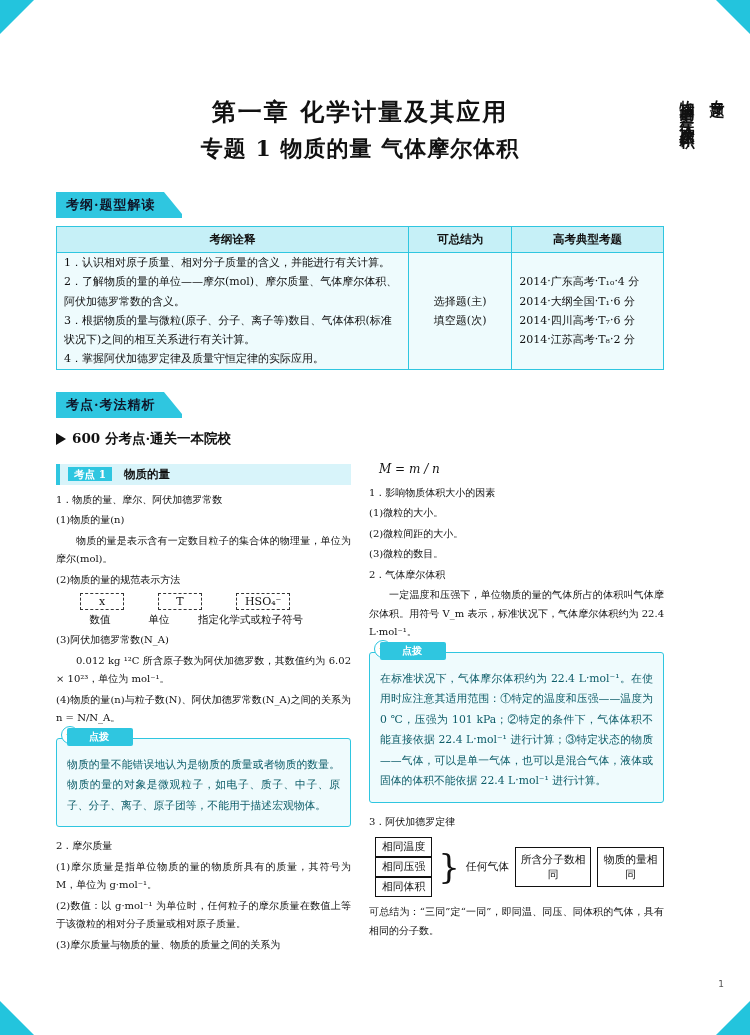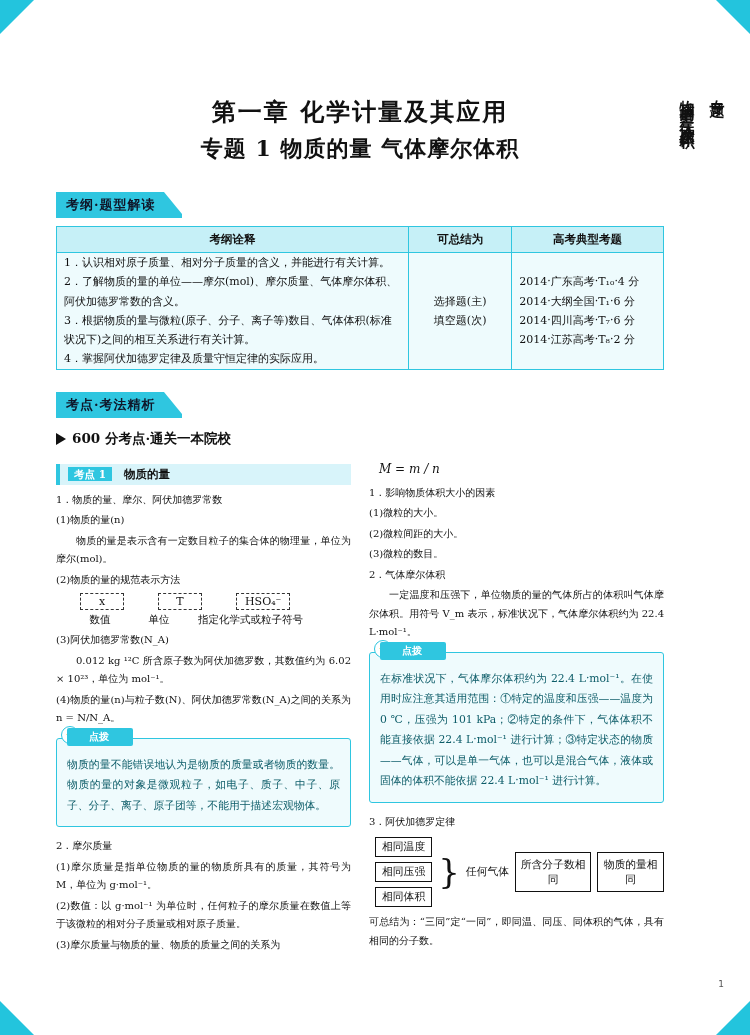--- a/index.html
+++ b/index.html
@@ -214,21 +214,21 @@
     text-align:center;
     min-width:26px;
   }
   .notation-labels{display:flex;gap:16px;margin-top:3px;font-size:10.5px;}
   .notation-labels span{text-align:center;}
   
   .flow{
     display:flex;align-items:center;gap:6px;margin:6px 0 6px 6px;
     font-family:"DejaVu Serif","Liberation Serif",serif;font-size:10.8px;
   }
-  .flow-col{display:flex;flex-direction:column;gap:5px;}
+  .flow-col{display:flex;flex-direction:column;}
   .fbox{
     border:1px solid #111;padding:2px 6px;text-align:center;font-size:10.8px;white-space:nowrap;
   }
   .fbox2{
     border:1px solid #111;padding:4px;text-align:center;font-size:10.8px;line-height:1.4;
   }
   .brace{
     font-size:34px;line-height:0.8;color:#111;
   }
   .mid-label{font-size:10.8px;white-space:nowrap;}

